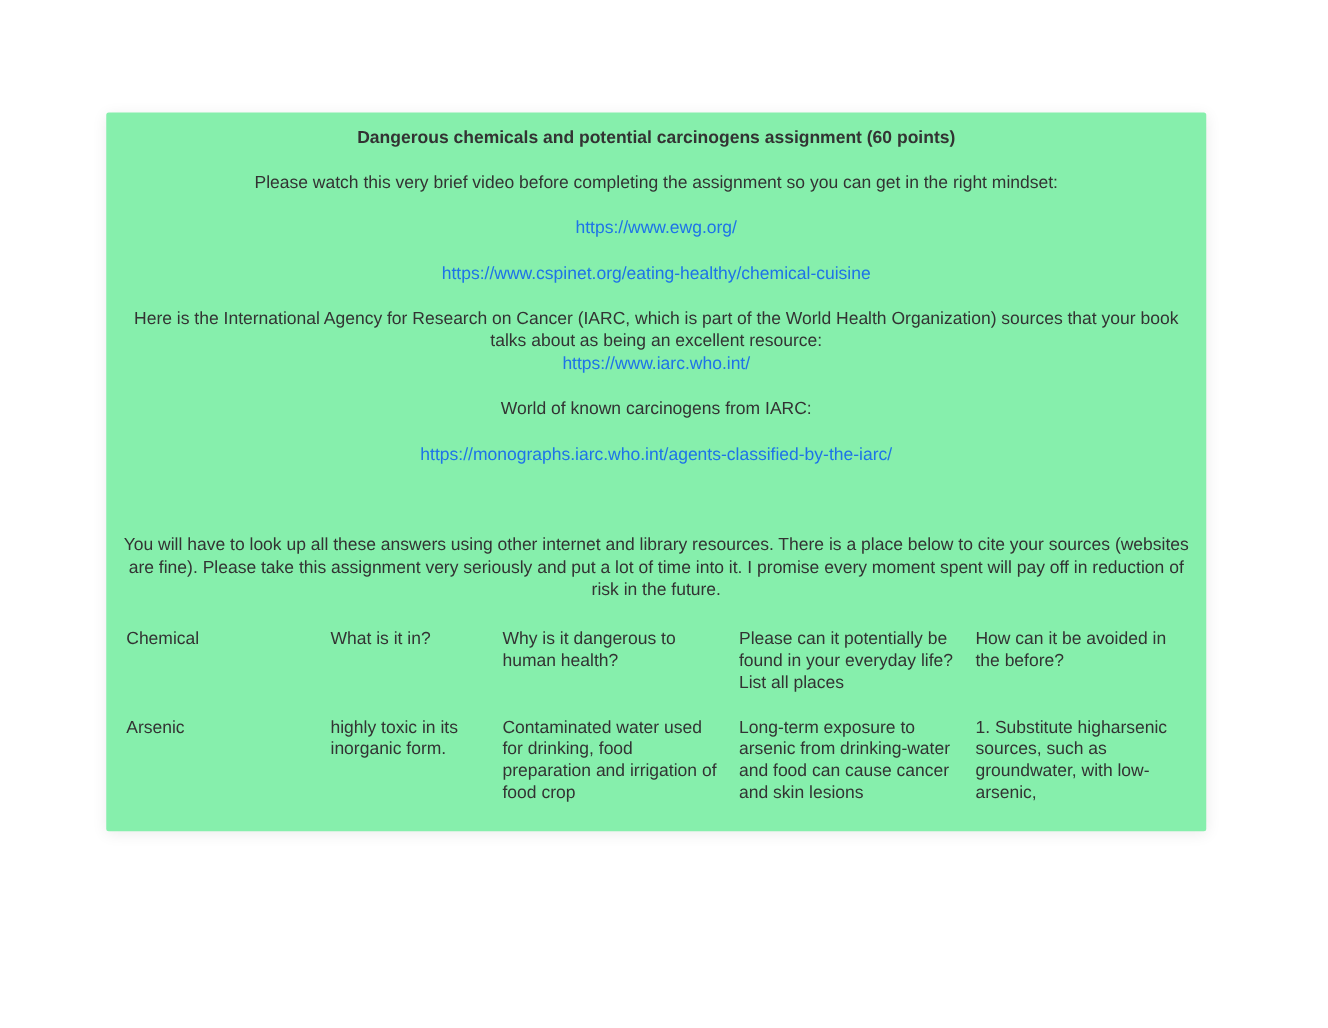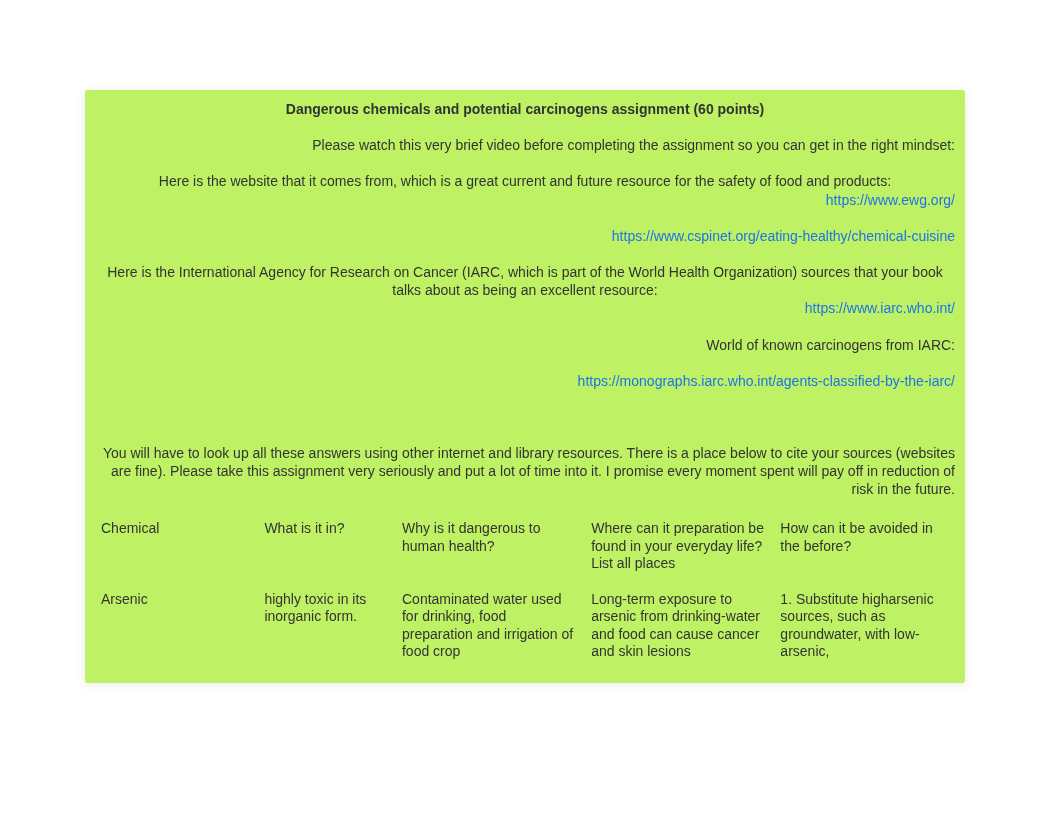--- a/index.html
+++ b/index.html
@@ -14,36 +14,36 @@
       background: #fff;
       width: 1062px;
       height: 822px;
       position: relative;
     }
     .document {
       position: absolute;
       left: 85px;
       top: 90px;
       width: 880px;
-      background: #bef264;
+      background: #86efac;
       box-shadow: 0 2px 12px rgba(0,0,0,0.08);
       border-radius: 2px;
       padding: 10px 10px 8px 10px;
     }
     .header-block {
       text-align: center;
       line-height: 1.3;
     }
     .title {
       font-weight: bold;
       text-align: center;
       margin-bottom: 18px;
     }
     .para {
-      text-align: right;
+      text-align: center;
       margin-bottom: 18px;
     }
     .para-nogap {
       text-align: center;
     }
     .link {
       color: #1e73e8;
       text-decoration: none;
       cursor: pointer;
     }
@@ -74,21 +74,20 @@
 </head>
 <body>
 
 <div class="document">
 
   <div class="header-block">
     <div class="title">Dangerous chemicals and potential carcinogens assignment (60 points)</div>
 
     <div class="para">Please watch this very brief video before completing the assignment so you can get in the right mindset: </div>
 
-    <div class="para-nogap">Here is the website that it comes from, which is a great current and future resource for the safety of food and products: </div>
     <div class="para">
       <a class="link">https://www.ewg.org/</a>
     </div>
 
     <div class="para">
       <a class="link">https://www.cspinet.org/eating-healthy/chemical-cuisine</a>
     </div>
 
     <div class="para-nogap">Here is the International Agency for Research on Cancer (IARC, which is part of the World Health Organization) sources that your book talks about as being an excellent resource:</div>
     <div class="para">
@@ -111,21 +110,21 @@
         <col class="col2">
         <col class="col3">
         <col class="col4">
         <col class="col5">
     </colgroup>
     <tbody>
         <tr class="header-row">
       <td>Chemical</td>
       <td>What is it in?</td>
       <td>Why is it dangerous to human health?</td>
-      <td>Where can it preparation be found in your everyday life?  List all places</td>
+      <td>Please can it potentially be found in your everyday life?  List all places</td>
       <td>How can it be avoided in the before?</td>
     </tr>
     <tr>
       <td>Arsenic</td>
       <td>highly toxic in its inorganic form.</td>
       <td>Contaminated water used for drinking, food preparation and irrigation of food crop</td>
       <td>Long-term exposure to arsenic from drinking-water and food can cause cancer and skin lesions</td>
       <td>1. Substitute higharsenic sources, such as groundwater, with low-arsenic,</td>
     </tr>
   </tbody>

